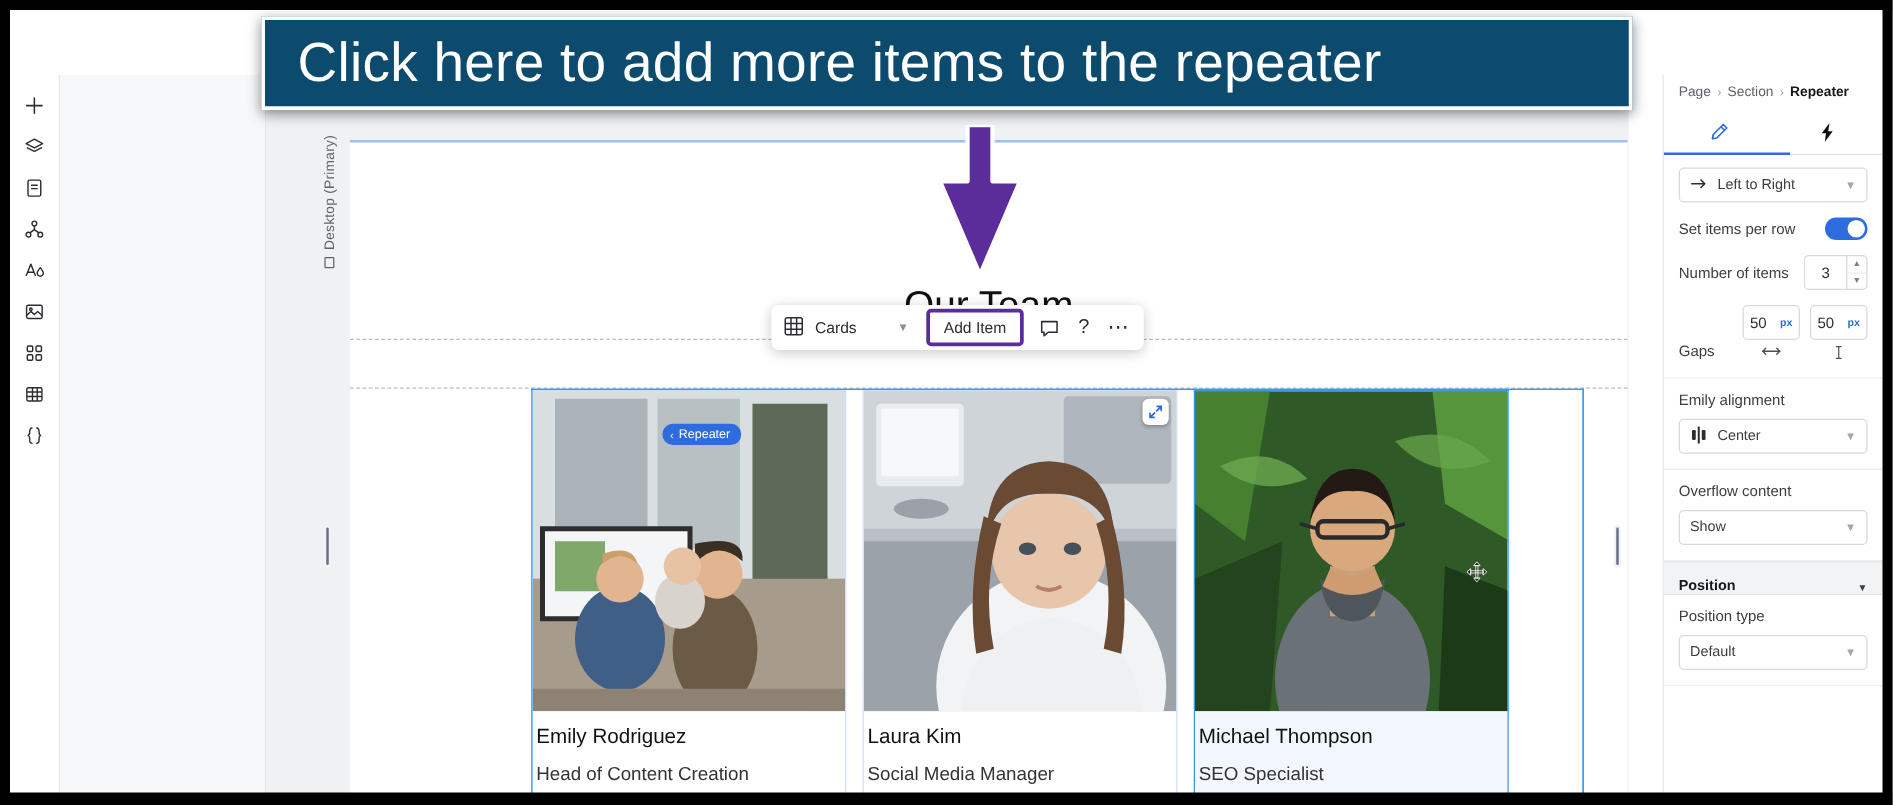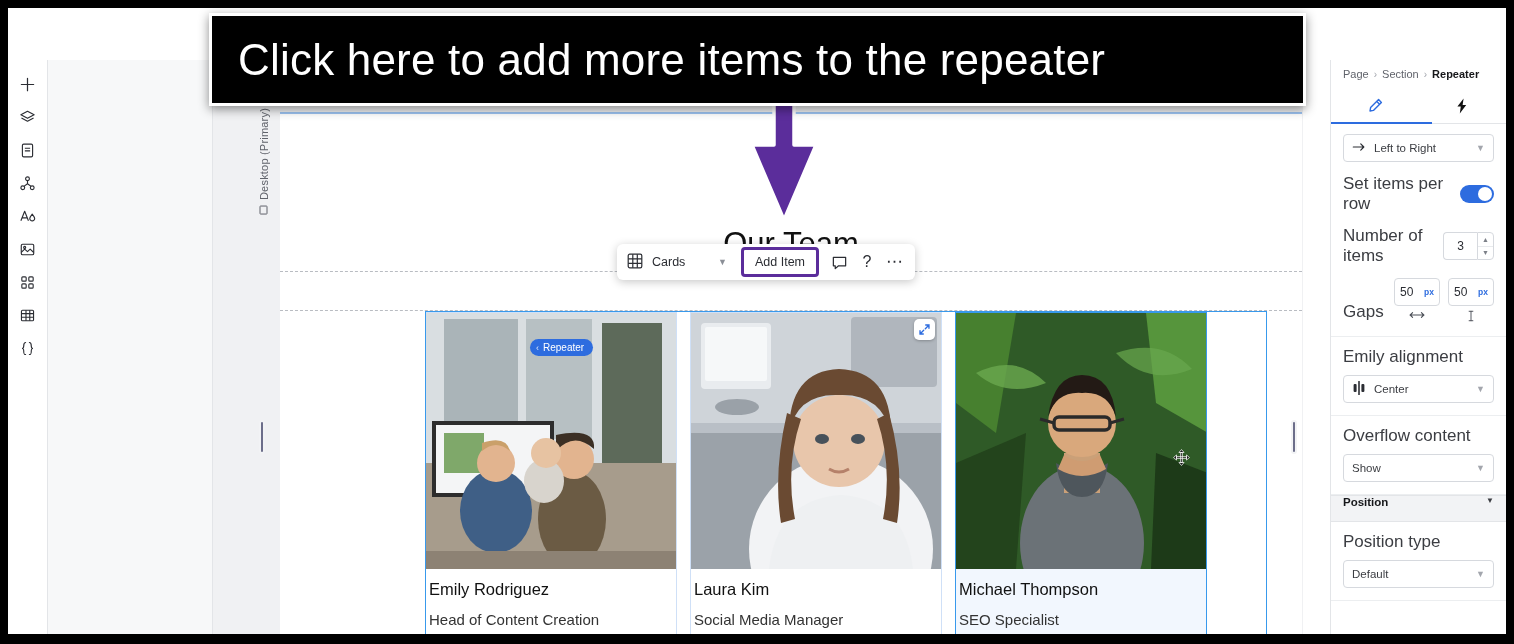--- a/index.html
+++ b/index.html
@@ -188,21 +188,21 @@
 
   .ptabs { display:flex; height:36px; border-bottom:1px solid #e3e5e8; position:relative; }
   .ptab { flex:1; display:flex; align-items:center; justify-content:center; cursor:pointer; }
   .ptab.active::after {
     content:''; position:absolute; left:0; bottom:-1px; width:101px; height:2px; background:#2d6cdf;
   }
 
   .psec { padding: 10px 12px 12px; border-bottom:1px solid #eceef0; }
   .psec.noline { border-bottom:none; }
   .prow { display:flex; align-items:center; justify-content:space-between; margin-bottom: 12px; }
-  .plabel { font-size:17px; color:#3b3d42; }
+  .plabel { font-size:12px; color:#3b3d42; }
 
   .pselect {
     width:100%; height:28px; border:1px solid #d6d9de; border-radius:4px;
     display:flex; align-items:center; gap:8px; padding: 0 8px;
     font-size:11.5px; color:#3b3d42; background:#fff; cursor:pointer;
   }
   .pselect .chev-dn { margin-left:auto; color:#a3a6ad; font-size:9px; }
 
   .toggle {
     width:34px; height:18px; border-radius:9px; background:#2d6cdf;
@@ -232,39 +232,39 @@
 
   .gapbox {
     width:46px; height:28px; border:1px solid #d6d9de; border-radius:4px;
     display:flex; align-items:center; justify-content:space-between;
     padding: 0 5px; font-size:12px; color:#2b2d33; cursor:text;
   }
   .gapbox .unit { font-size:8.5px; color:#2d6cdf; font-weight:700; }
   .gap-icons { display:flex; gap:0; margin-top:4px; }
 
   .sec-header {
-    background:#f2f3f5; height:27px; display:flex; align-items:flex-start;
+    background:#f2f3f5; height:27px; display:flex; align-items:flex-end;
     justify-content:space-between; padding: 0 12px;
     font-size:11.5px; font-weight:700; color:#16171a;
     border-top:1px solid #e3e5e8; border-bottom:1px solid #e3e5e8;
     cursor:pointer;
   }
   .sec-header .tri { font-size:8px; color:#3b3d42; }
 
   .gridcell-in {
     width:100%; height:18px; border:1px solid #aac8ef; border-radius:3px;
     background:#fff; margin-bottom:3px;
   }
   .gridcell-in.filled { background:#cfe3fb; border-color:#7fb0ea; }
 
   
   .banner {
     position:absolute; left:209px; top:13px;
-    width: 1097px; height: 93px;
-    background: #000000;
+    width: 1097px; height: 75px;
+    background: #0c4a6e;
     border: 3px solid #fff;
     box-shadow: 0 3px 10px rgba(0,0,0,.45);
     display:flex; align-items:center;
     padding-left: 26px;
     z-index: 50;
   }
   .banner-text {
     color:#fff; font-size: 44px; letter-spacing: .2px;
     font-family: "Liberation Sans", sans-serif;
     white-space: nowrap;

